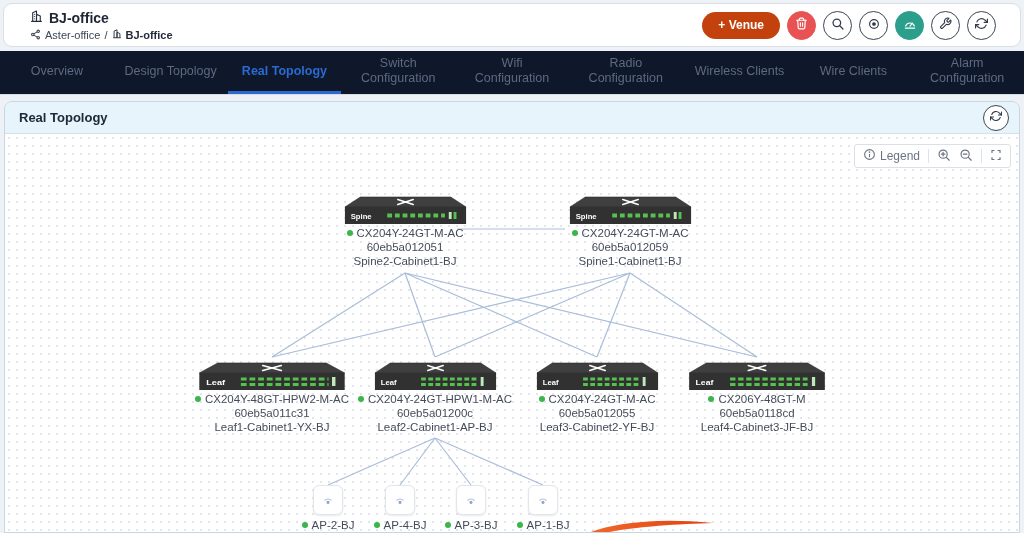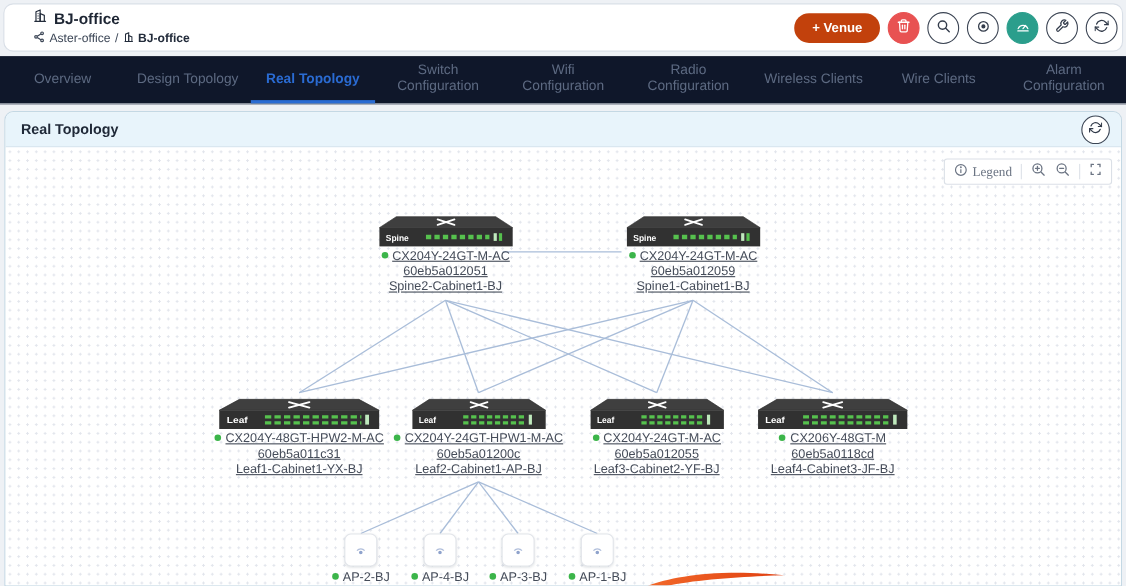--- a/index.html
+++ b/index.html
@@ -3,21 +3,21 @@
 <meta charset="utf-8">
 <style>
   html,body{margin:0;padding:0;width:1024px;height:533px;overflow:hidden;
     background:#eef1f5;font-family:"Liberation Sans",sans-serif;
     -webkit-font-smoothing:antialiased;}
   *{box-sizing:border-box;}
 
   
   .header-card{margin:3px 3px 0 3px;height:44px;background:#fff;border:1px solid #d9dfe7;
     border-radius:9px;display:flex;align-items:center;justify-content:space-between;
-    padding:4px 4px 4px 26px;}
+    padding:4px 24px 4px 26px;}
   .header-left{display:flex;flex-direction:column;justify-content:center;gap:2px;}
   .title-row{display:flex;align-items:center;gap:6px;}
   .site-title{font-size:14px;font-weight:bold;color:#1d2533;}
   .crumb-row{display:flex;align-items:center;gap:4px;font-size:11px;color:#3c4656;}
   .crumb-current{font-weight:bold;color:#232c3b;}
   .header-right{display:flex;align-items:center;gap:7px;}
   .venue-btn{height:27px;padding:0 16px;border:none;border-radius:15px;background:#c2410c;
     color:#fff;font-size:12px;font-weight:bold;display:flex;align-items:center;gap:5px;
     font-family:inherit;cursor:pointer;}
   .circle-btn{width:29px;height:29px;border-radius:50%;background:#fff;border:1px solid #3c4554;
@@ -44,27 +44,27 @@
     color:#333c4b;cursor:pointer;padding:0;}
 
   
   .canvas{position:relative;width:100%;height:399px;background:#fff;
     background-image:radial-gradient(#e2e5ec 1px, transparent 1px);
     background-size:8px 8px;}
   .links-svg{position:absolute;left:0;top:0;width:1014px;height:399px;pointer-events:none;}
 
   .canvas-toolbar{position:absolute;top:10px;right:8px;height:24px;background:#fff;
     border:1px solid #dbe0e7;border-radius:3px;display:flex;align-items:center;
-    color:#6b7483;font-size:12px;font-family:Liberation Serif, serif;}
+    color:#6b7483;font-size:12px;}
   .tool-item{display:flex;align-items:center;gap:4px;padding:0 8px;cursor:pointer;height:100%;}
   .tool-sep{width:1px;height:14px;background:#dde2e8;}
 
   .node{position:absolute;width:180px;text-align:center;cursor:pointer;}
   .node .sw{display:block;margin:0 auto;}
-  .node-label{font-size:11.5px;line-height:13px;color:#454c59;margin-top:1px;white-space:nowrap;text-decoration:underline;}
+  .node-label{font-size:11.5px;line-height:13px;color:#454c59;margin-top:1px;white-space:nowrap;}
   .dot{display:inline-block;width:6px;height:6px;border-radius:50%;background:#3cb54a;
     margin-right:4px;vertical-align:1px;}
 
   .node-spine-0{left:310px;top:62px;}
   .node-spine-1{left:535px;top:62px;}
   .node-leaf-0{left:177px;top:228px;}
   .node-leaf-1{left:340px;top:228px;}
   .node-leaf-2{left:502px;top:228px;}
   .node-leaf-3{left:662px;top:228px;}
 

